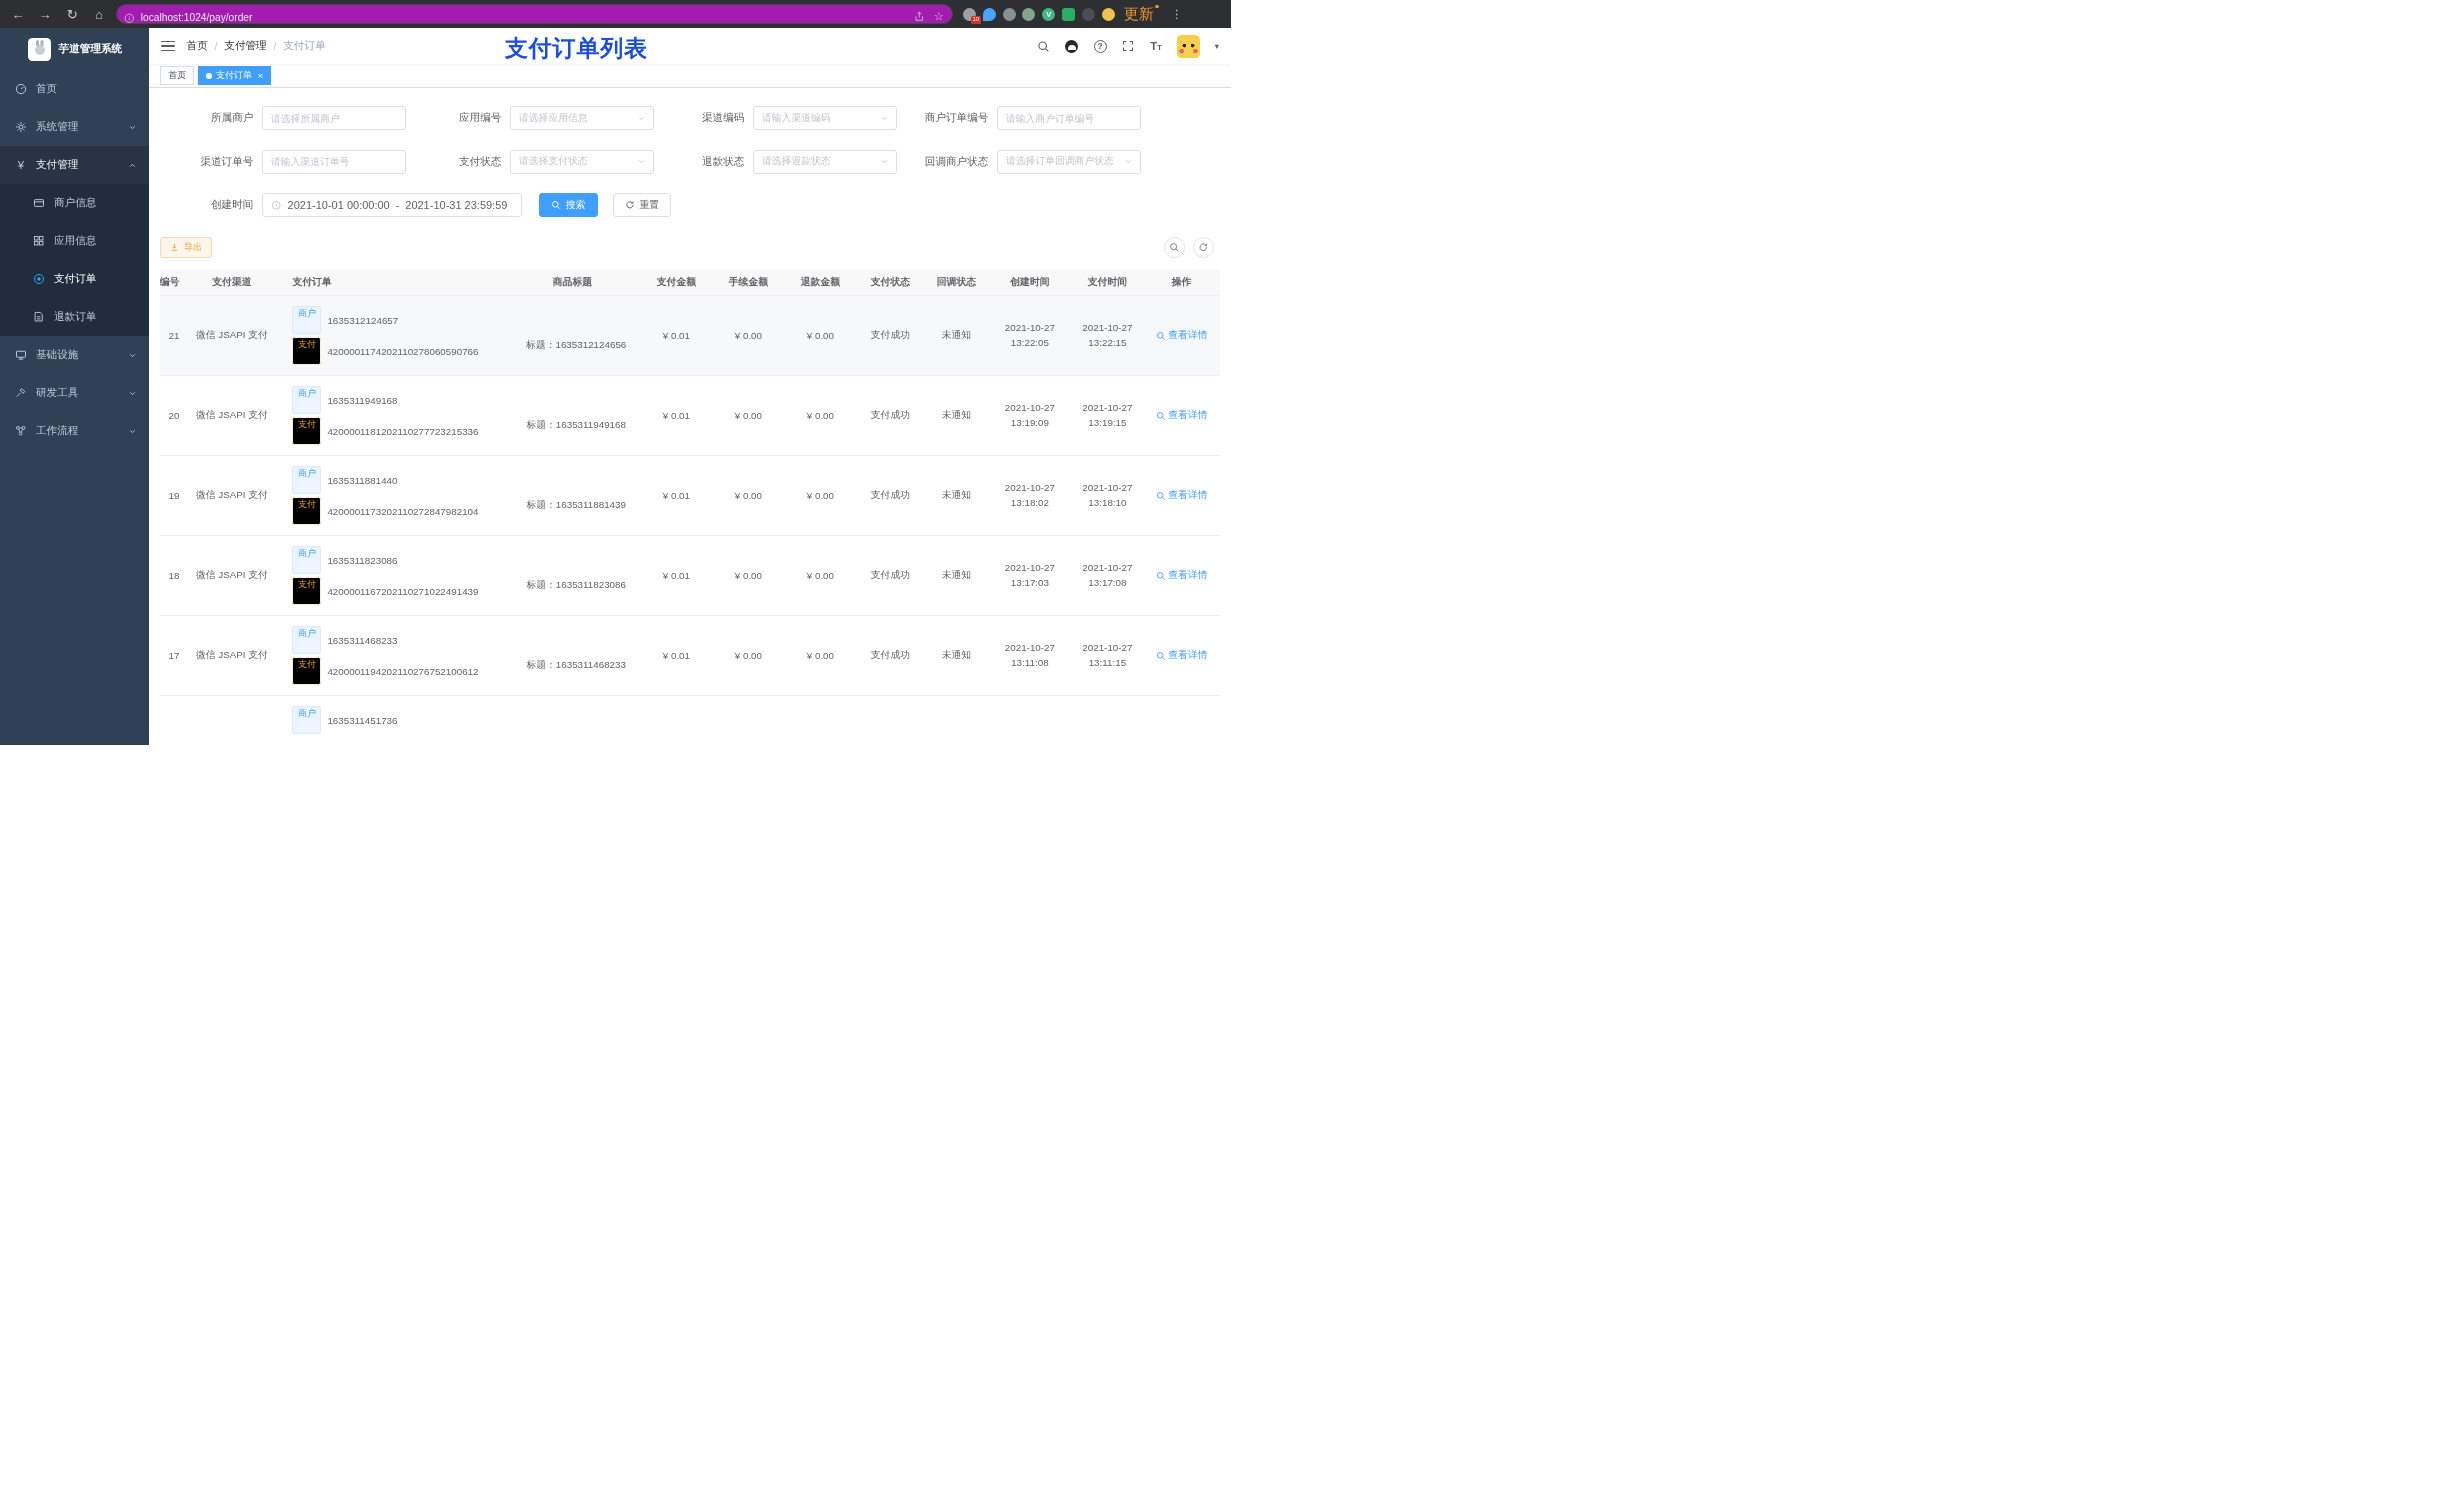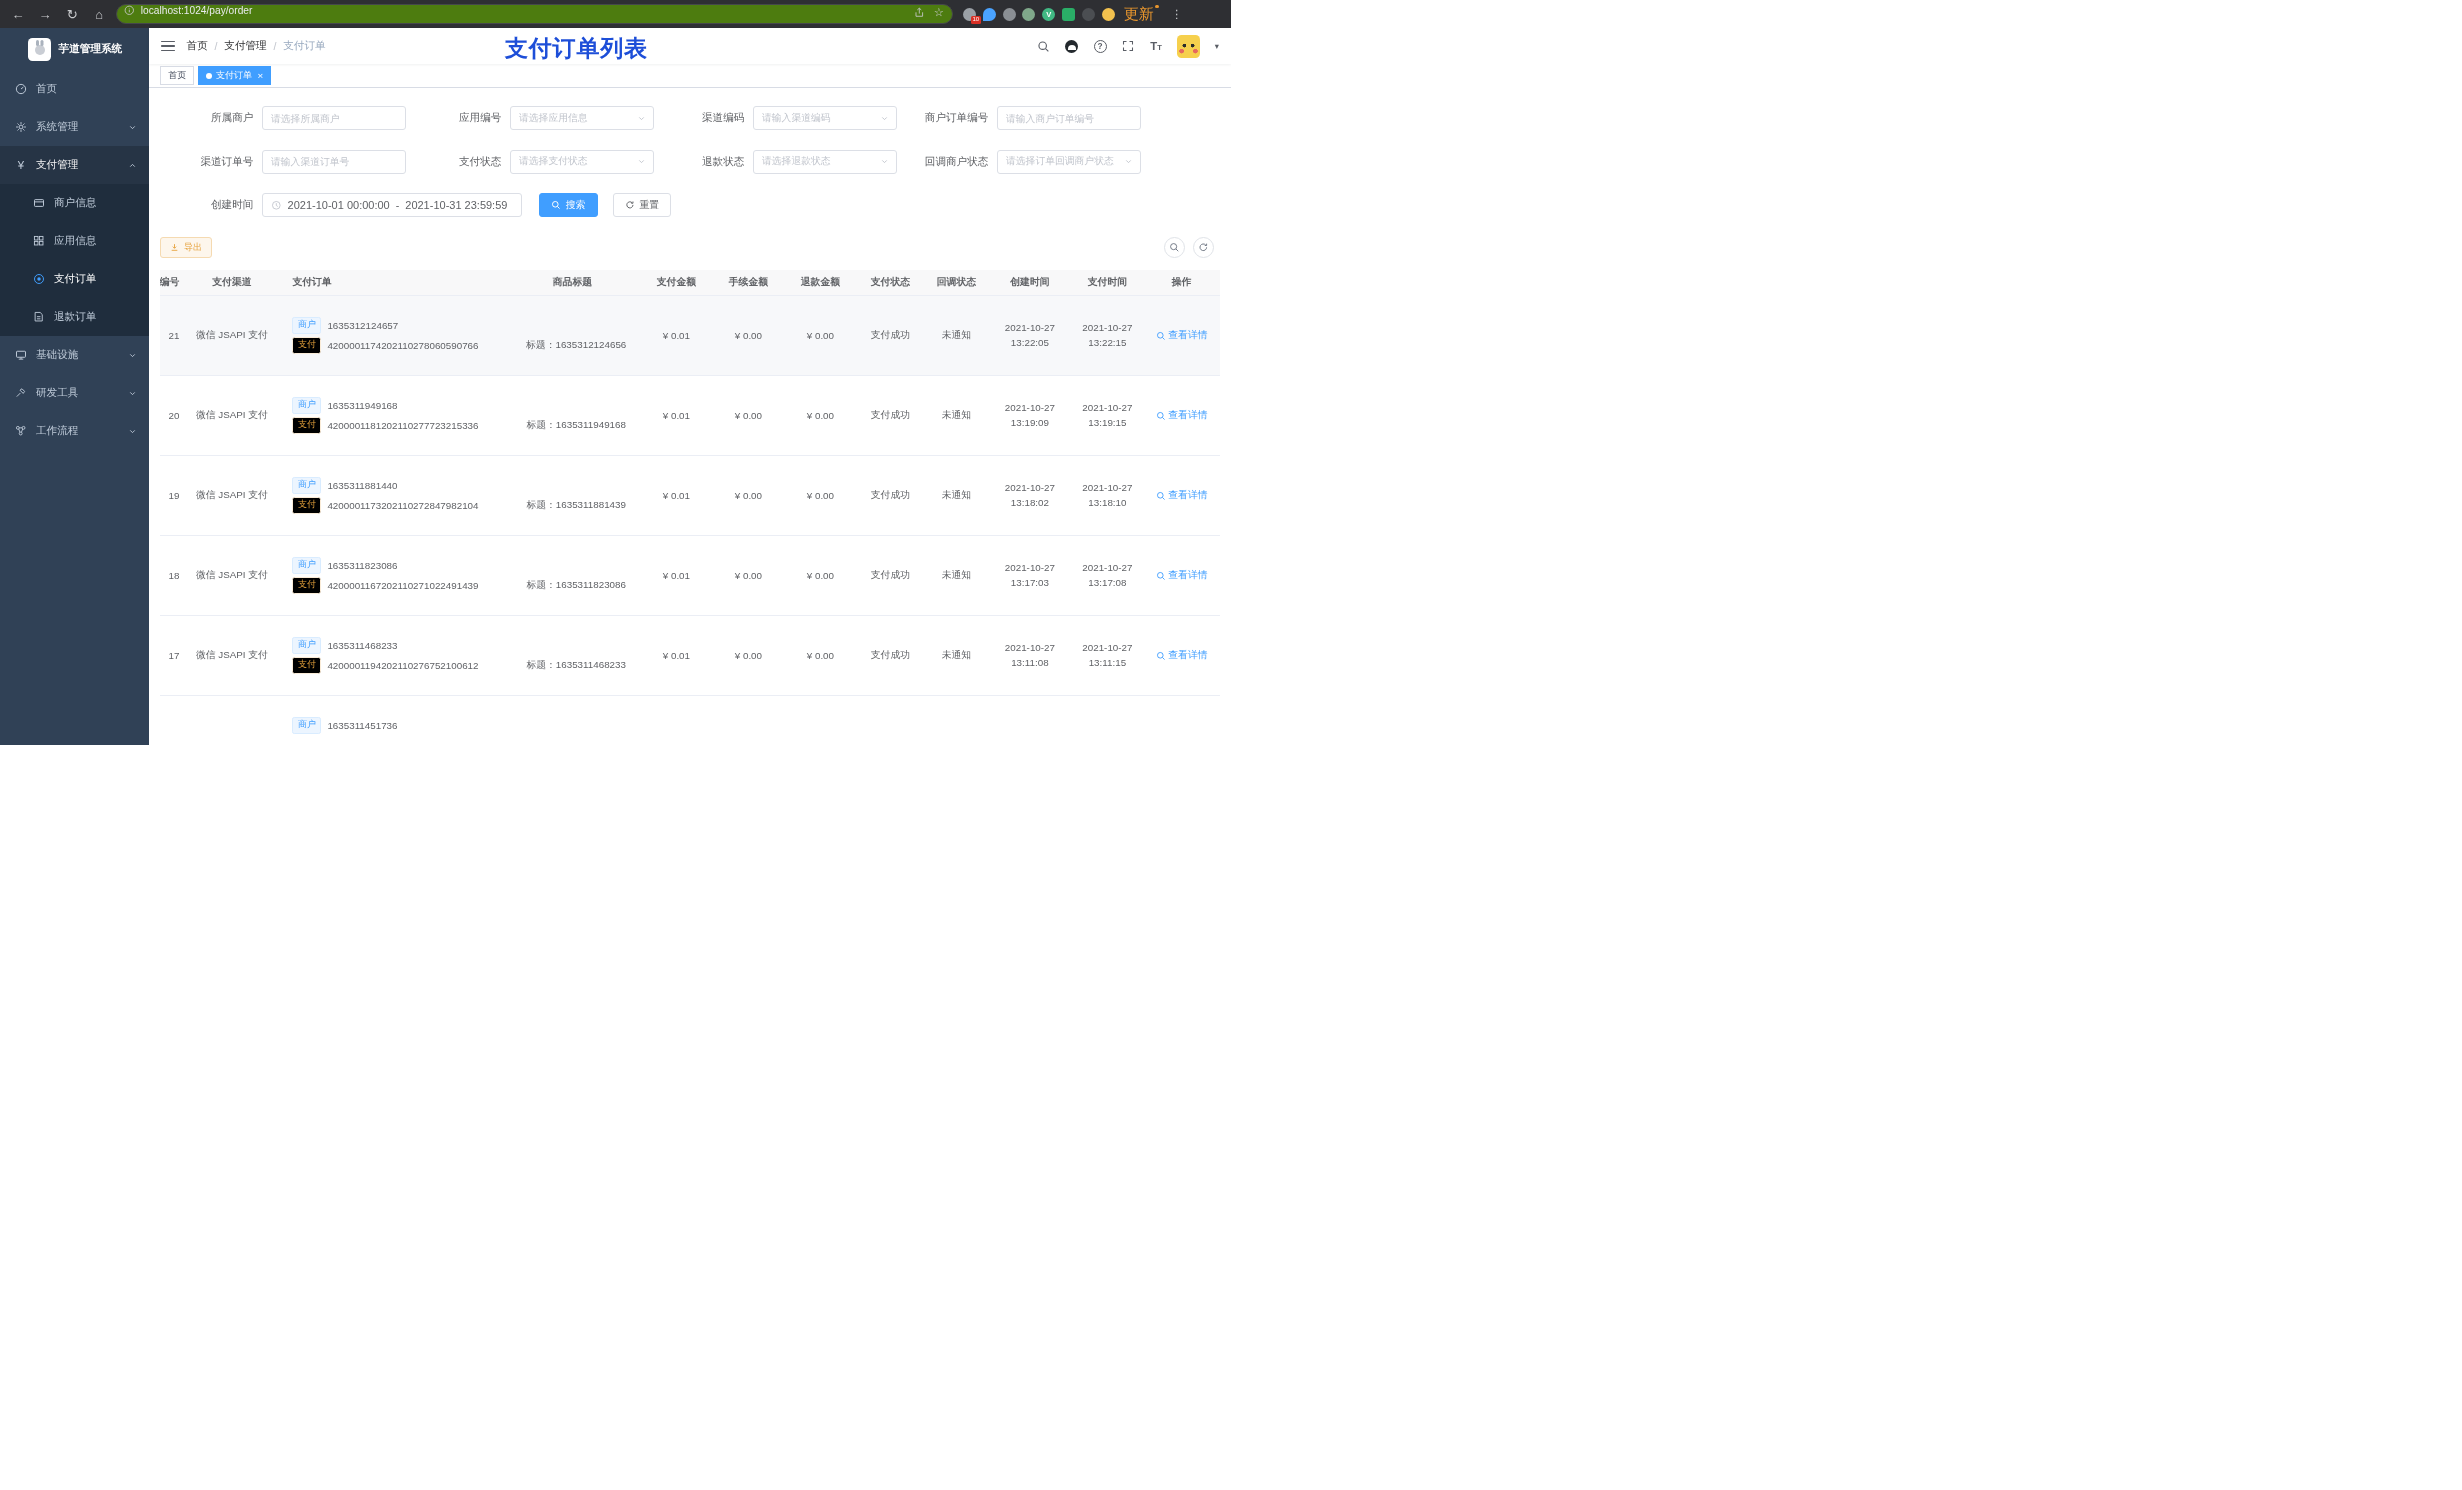--- a/index.html
+++ b/index.html
@@ -3,21 +3,21 @@
 <meta charset="utf-8">
 <style>
   * { margin:0; padding:0; box-sizing:border-box; }
   html,body { width:1231px; height:745px; overflow:hidden; }
   body { font-family:"Liberation Sans","DejaVu Sans",sans-serif; font-size:10.6px; color:#606266; background:#fff; }
   svg { display:block; }
 
   
   .chrome { height:28px; background:#2e2f33; display:flex; align-items:center; padding:0 7.6px; gap:6px; }
   .nav-ic { color:#c8cacd; font-size:13px; width:21px; height:21px; display:flex; align-items:center; justify-content:center; border-radius:50%; cursor:pointer; }
-  .addr { flex:1; max-width:837px; height:20.4px; background:#4d7c0f; border:0.8px solid #45474b; border-radius:10.6px; display:flex; align-items:flex-start; padding:0 7.6px; gap:6px; }
+  .addr { flex:1; max-width:837px; height:20.4px; background:#a21caf; border:0.8px solid #45474b; border-radius:10.6px; display:flex; align-items:flex-end; padding:0 7.6px; gap:6px; }
   .addr .url { color:#e8eaed; font-size:10.2px; flex:1; }
   .addr-right { display:flex; align-items:center; gap:9px; color:#c8cacd; }
   .ext-zone { display:flex; align-items:center; gap:6.8px; margin-left:4.5px; }
   .ext { width:13px; height:13px; border-radius:50%; position:relative; }
   .ext .badge { position:absolute; right:-4.5px; bottom:-3px; background:#d93025; color:#fff; font-size:6px; line-height:7.6px; padding:0 1.5px; border-radius:1.5px; }
   .ext.sq { border-radius:3px; }
   .ext.vue { display:flex; align-items:center; justify-content:center; color:#fff; font-size:7.6px; font-weight:bold; }
   .update { color:#e8962e; font-size:15px; margin:0 3px; cursor:pointer; white-space:nowrap; }
   .update::after { content:""; display:inline-block; width:3.8px; height:3.8px; border-radius:50%; background:#e8962e; vertical-align:top; margin-left:1.5px; }
   .dots { color:#c8cacd; font-size:11.4px; cursor:pointer; padding:0 3px; }
@@ -108,21 +108,21 @@
   .t-head .hc { text-align:center; white-space:nowrap; }
   .t-head .hc.left { text-align:left; padding-left:15px; }
   .hc.id, .c.id { overflow:hidden; }
   .cid-inner { display:inline-block; width:42px; margin-left:-21px; text-align:right; padding-right:4.5px; white-space:nowrap; }
   .t-row { min-height:80px; border-bottom:0.8px solid #ebeef5; color:#606266; }
   .t-row.hover { background:#f7f8fa; }
   .c { text-align:center; }
   .c.left { text-align:center; padding-left:7.6px;margin-top:20px; }
   .c.order { text-align:left; padding-left:15px; }
   .oline { display:flex; align-items:center; gap:6px; margin:3px 0; }
-  .el-tag { height:17px; line-height:13.6px; padding:0 4.5px; font-size:9px; border-radius:2.3px; border:0.8px solid; white-space:nowrap; }
+  .el-tag { height:28px; line-height:13.6px; padding:0 4.5px; font-size:9px; border-radius:2.3px; border:0.8px solid; white-space:nowrap; }
   .el-tag.blue { background:#ecf5ff; border-color:#d9ecff; color:#409eff; }
   .el-tag.orange { background:#000000; border-color:#faecd8; color:#e6a23c; }
   .two { display:flex; flex-direction:column; line-height:14.4px; align-items:center; justify-content:center; }
   .action { color:#409eff; display:flex; align-items:center; justify-content:center; gap:3px; cursor:pointer; }
 </style>
 </head>
 <body>
 
 <div class="chrome">
   <span class="nav-ic">←</span>

